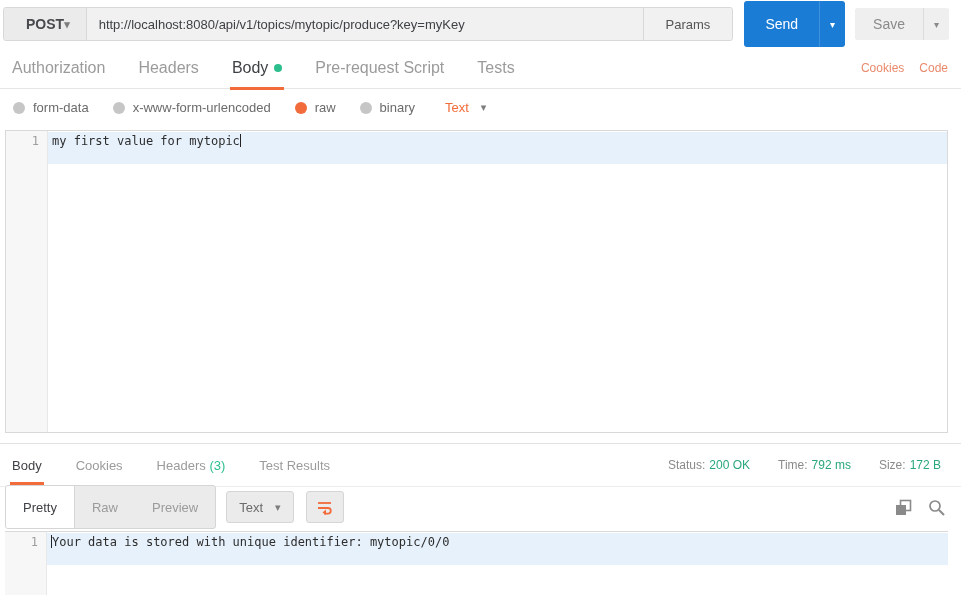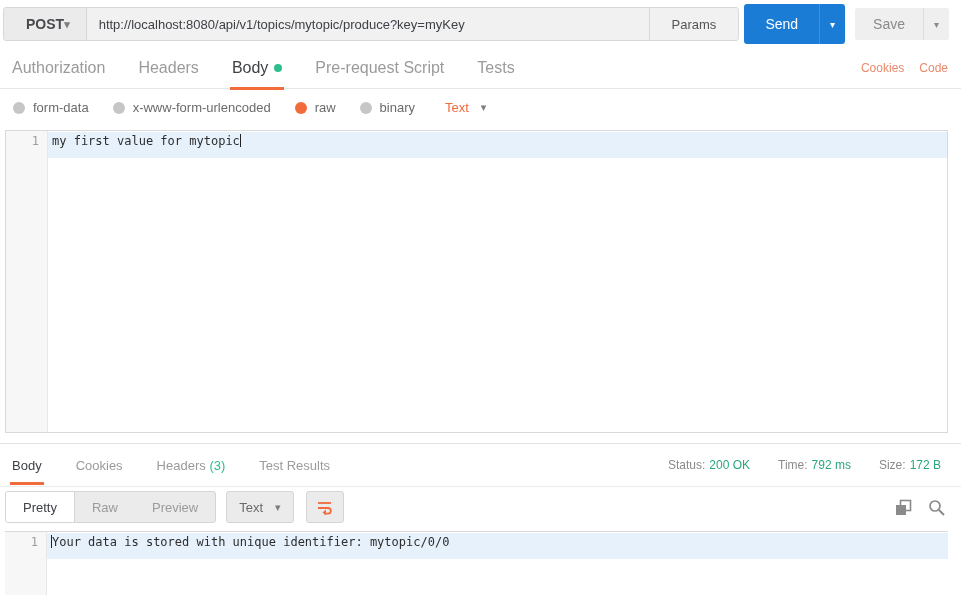--- a/index.html
+++ b/index.html
@@ -11,21 +11,21 @@
   .url-group { display:flex; align-items:stretch; height:34px; flex:1;
     border:1px solid #d8d8d8; border-radius:3px; overflow:hidden; background:#f1f1f1; }
   .method-select { display:flex; align-items:center; padding:0 16px 0 22px;
     background:#ebebeb; border-right:1px solid #d8d8d8; font-size:14px; font-weight:bold;
     color:#47494d; cursor:pointer; }
   .caret { font-size:11px; color:#7d7d7d; line-height:1; }
   .url-input { flex:1; border:none; outline:none; background:#f1f1f1; padding:0 12px;
     font-size:13px; color:#3e4146; font-family:"Liberation Sans", sans-serif; }
   .params-btn { display:flex; align-items:center; padding:0 22px; font-size:13px;
     color:#555; background:#f1f1f1; border-left:1px solid #d8d8d8; cursor:pointer; }
-  .send-group { display:flex; margin-left:5px; height:40px; border-radius:3px; overflow:hidden; }
+  .send-group { display:flex; margin-left:11px; height:46px; border-radius:3px; overflow:hidden; }
   .send-btn { background:#1b7cd6; color:#fff; border:none; font-size:14px; padding:0 21px;
     cursor:pointer; font-family:"Liberation Sans", sans-serif; }
   .send-caret { background:#1b7cd6; border:none; border-left:1px solid #3d92dd; color:#fff;
     width:26px; font-size:10px; cursor:pointer; }
   .save-group { display:flex; margin-left:10px; height:32px; border-radius:3px; overflow:hidden;
     background:#efefef; }
   .save-btn { background:#efefef; border:none; color:#8a8a8a; font-size:14px; padding:0 18px;
     cursor:pointer; font-family:"Liberation Sans", sans-serif; }
   .save-caret { background:#efefef; border:none; border-left:1px solid #dcdcdc; color:#8a8a8a;
     width:26px; font-size:10px; cursor:pointer; }
@@ -49,38 +49,38 @@
   .format-dd { display:flex; align-items:center; gap:12px; font-size:13px; color:#f26b3a;
     cursor:pointer; margin-left:6px; }
 
   
   .editor { border:1px solid #d9d9d9; margin:4px 13px 0 5px; height:303px; overflow:hidden;
     font-family:"DejaVu Sans Mono","Liberation Mono",monospace; font-size:12px; background:#fff;
     display:flex; }
   .gutter { width:42px; background:#f7f7f7; border-right:1px solid #e8e8e8; flex-shrink:0;
     text-align:right; color:#9e9e9e; padding:1px 8px 0 0; line-height:18px; }
   .code-area { flex:1; padding-top:1px; }
-  .code-line { height:26px; line-height:18px; padding-left:4px; color:#2d2d2d; white-space:pre; }
+  .code-line { height:32px; line-height:18px; padding-left:4px; color:#2d2d2d; white-space:pre; }
   .code-line.hl { background:#e7f1fc; }
   .cursor { display:inline-block; width:1px; height:13px; background:#222; vertical-align:-2px; }
 
   
   .resp-sect { border-top:1px solid #e2e2e2; margin-top:10px; }
   .resp-tabs { display:flex; align-items:center; height:43px; padding:0 20px 0 10px;
     border-bottom:1px solid #ececec; }
   .resp-tab { font-size:13px; color:#9b9b9b; padding:13px 2px 9px; margin-right:30px;
     cursor:pointer; border-bottom:3px solid transparent; }
   .resp-tab.active { color:#3e4146; border-bottom-color:#f26b3a; }
   .count-green { color:#2dbe8d; }
   .meta { display:flex; align-items:flex-start; font-size:12px; }
   .meta-item { margin-left:28px; color:#8a8a8a; }
   .meta-item b { font-weight:normal; color:#2aa77d; margin-left:4px; }
 
   .resp-toolbar { display:flex; align-items:center; height:40px; padding:0 16px 0 5px; }
-  .view-group { display:flex; height:32px; border:1px solid #d5d5d5; border-radius:3px;
+  .view-group { display:flex; height:44px; border:1px solid #d5d5d5; border-radius:3px;
     overflow:hidden; background:#ebebeb; }
   .view-btn { border:none; background:transparent; color:#9b9b9b; font-size:13px; padding:0 17px;
     cursor:pointer; font-family:"Liberation Sans", sans-serif; }
   .view-btn.active { background:#fff; color:#3e4146; border-right:1px solid #d5d5d5; }
   .fmt-btn { display:flex; align-items:center; gap:12px; height:32px; margin-left:10px;
     background:#ebebeb; border:1px solid #d5d5d5; border-radius:3px; padding:0 12px;
     font-size:13px; color:#6b6b6b; cursor:pointer; }
   .wrap-btn { display:flex; align-items:center; justify-content:center; width:38px; height:32px;
     margin-left:12px; background:#ebebeb; border:1px solid #d5d5d5; border-radius:3px; cursor:pointer; }
   .tool-icon { width:17px; height:17px; margin-left:16px; cursor:pointer; }

